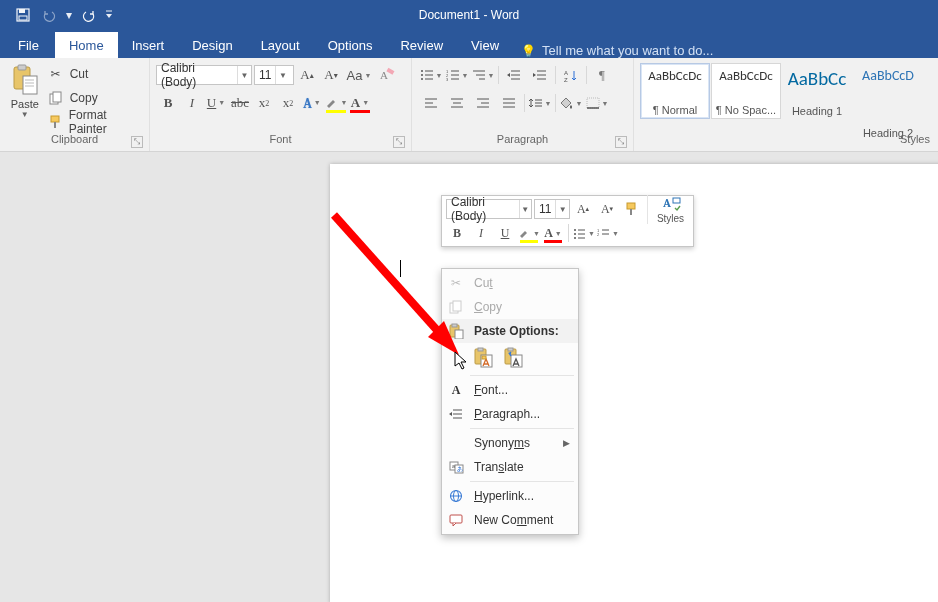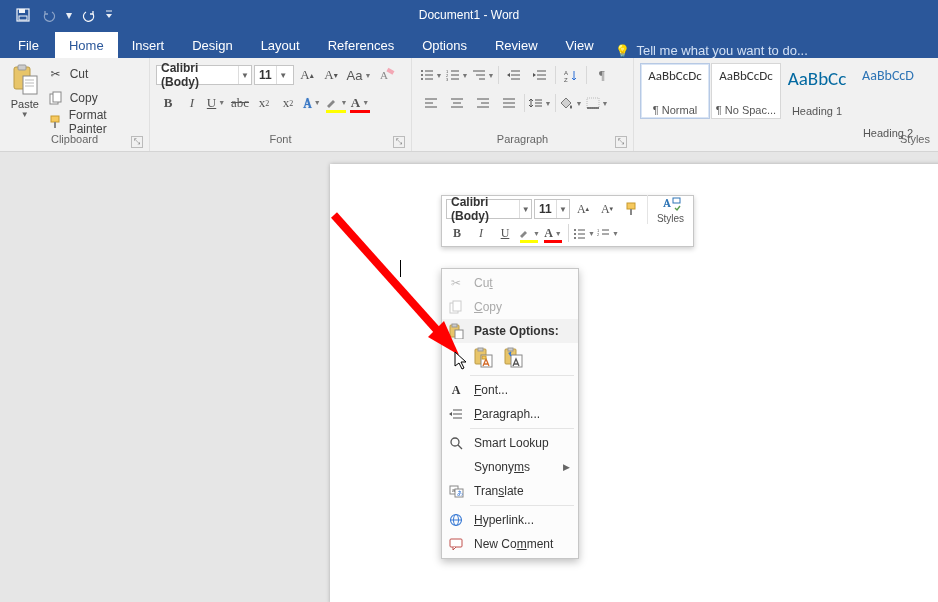--- a/index.html
+++ b/index.html
@@ -32,21 +32,21 @@
   .paste-big { width:40px; text-align:center; font-size:11px; color:#444; }
   .paste-big .ic { width:32px; height:32px; margin:2px auto 0 auto; }
   .paste-big .lbl { margin-top:2px;}
   .paste-big .dd { font-size:8px; color:#666;}
   .clip-side { display:flex; flex-direction:column; gap:4px; margin-left:4px; margin-top:2px;}
   .clip-side .row { display:flex; align-items:center; gap:6px; color:#444; font-size:12px; height:20px;}
   .smico { width:16px; height:16px; display:flex; align-items:center; justify-content:center; }
 
   
   .font-top { display:flex; align-items:center; gap:2px; margin-top:2px; height:22px;}
-  .combo { background:#fff; border:1px solid #c5c5c5; display:flex; align-items:center; height:20px;font-weight:bold; }
+  .combo { background:#fff; border:1px solid #c5c5c5; display:flex; align-items:center; height:20px; }
   .combo .txt { padding: 1px 4px; font-size:12px; color:#333; }
   .combo .cbtn { width:14px; text-align:center; font-size:8px; color:#666; border-left:1px solid #ddd; height:100%; display:flex; align-items:center; justify-content:center;}
   .icbtn { width:22px; height:22px; display:flex; align-items:center; justify-content:center; color:#555; font-size:13px; }
   .icbtn.split { width:30px; justify-content:center; gap:1px;}
   .icbtn .car { font-size:7px; color:#777; margin-left:1px;}
   .font-bot { display:flex; align-items:center; gap:0px; margin-top:6px; height:22px;}
   .font-bot .icbtn { width:24px; font-family: "Times New Roman", serif;}
   .strike { text-decoration: line-through; }
   .colorbar { position:absolute; height:3px; left:2px; right:2px; bottom:1px;}
 
@@ -130,21 +130,20 @@
   </div>
   <div class="doc-title">Document1 - Word</div>
 </div>
 
 <div class="ribbontabs">
   <div class="rtab file">File</div>
   <div class="rtab active">Home</div>
   <div class="rtab">Insert</div>
   <div class="rtab">Design</div>
   <div class="rtab">Layout</div>
-  <div class="rtab">References</div>
   <div class="rtab">Options</div>
   <div class="rtab">Review</div>
   <div class="rtab">View</div>
   <div class="tell-me">
     <span class="bulb">💡</span>
     <span>Tell me what you want to do...</span>
   </div>
 </div>
 
 <div class="ribbon">
@@ -542,29 +541,20 @@
           <line x1="4" y1="2" x2="13" y2="2" stroke="#555"></line>
           <line x1="4" y1="6" x2="13" y2="6" stroke="#555"></line>
           <line x1="4" y1="10" x2="13" y2="10" stroke="#555"></line>
           <path d="M3 4 L0 6 L3 8 Z" fill="#555"></path>
         </svg>
     </span>
     <span><u class="accel">P</u>aragraph...</span>
   </div>
   <div class="ctx-sep"></div>
   <div class="ctx-item">
-    <span class="ctx-ico">
-      <svg width="14" height="14">
-          <circle cx="6" cy="6" r="4" fill="none" stroke="#555" stroke-width="1.3"></circle>
-          <line x1="9" y1="9" x2="13" y2="13" stroke="#555" stroke-width="1.3"></line>
-        </svg>
-    </span>
-    <span>Smart Lookup</span>
-  </div>
-  <div class="ctx-item">
     <span class="ctx-ico"></span>
     <span>Synony<u class="accel">m</u>s</span>
     <span class="ctx-submenu-arrow">▶</span>
   </div>
   <div class="ctx-item">
     <span class="ctx-ico">
       <svg width="15" height="14">
           <rect x="1" y="2" width="8" height="8" fill="#fff" stroke="#888"></rect>
           <text x="3" y="8" font-size="6" fill="#555">a</text>
           <rect x="6" y="5" width="8" height="8" fill="#fff" stroke="#888"></rect>

